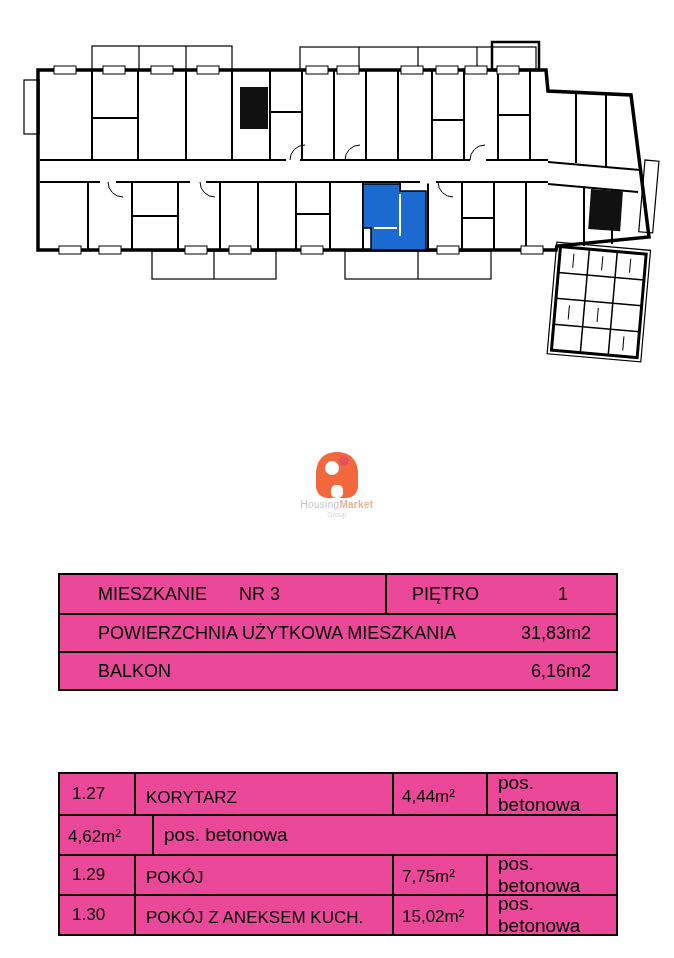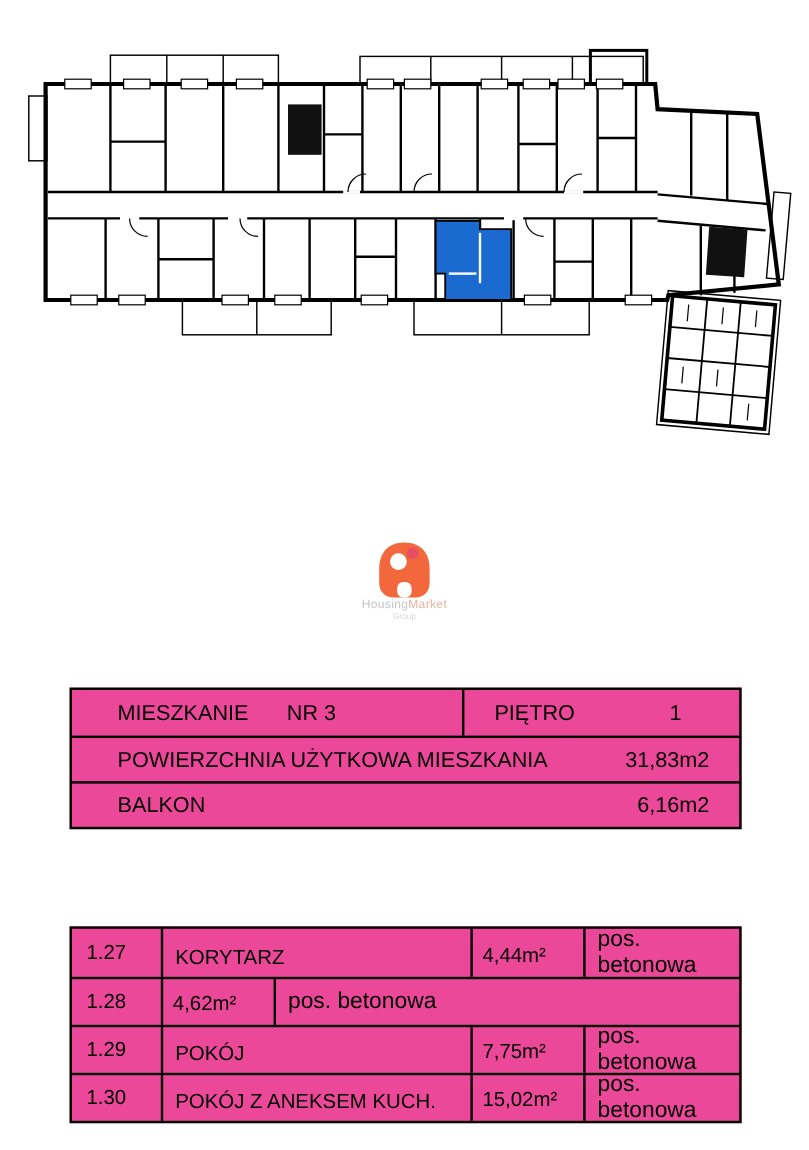--- a/index.html
+++ b/index.html
@@ -10,21 +10,21 @@
   }
   .page { position:absolute; left:0; top:0; width:674px; height:958px; background:#fff; overflow:hidden; }
 
   .plan { position:absolute; left:0; top:0; width:674px; height:430px; }
   .plan svg { display:block; }
 
   .logo { position:absolute; left:0; top:448px; width:674px; text-align:center; }
   .logo svg { display:block; margin:0 auto; }
   .logo-text { font-size:10px; letter-spacing:.3px; margin-top:-3px; }
   .logo-text .t1 { color:#c3c6cb; }
-  .logo-text .t2 { color:#e8b49e; }
+  .logo-text .t2 { color:#e8b49e;font-weight:bold; }
   .logo-sub { font-size:7px; color:#d4d7da; margin-top:1px; }
 
   .tbl { position:absolute; left:58px; width:560px; border:2px solid #000; background:#ec4899; }
   .tbl1 { top:573px; }
   .tbl2 { top:724px;margin-top:48px; }
 
   .t1-row { display:flex; align-items:center; height:38px; border-top:2px solid #000; font-size:18px; }
   .t1-row:first-child { border-top:none; }
   .t1-row1 { padding:0; }
   .t1-left { flex:0 0 327px; height:100%; border-right:2px solid #000; display:flex; align-items:center; padding-left:38px; }
@@ -221,21 +221,20 @@
   </div>
 
   <div class="tbl tbl2">
     <div class="t2-row">
       <div class="t2-c t2-c1">1.27</div>
       <div class="t2-c t2-c2">KORYTARZ</div>
       <div class="t2-c t2-c3">4,44m²</div>
       <div class="t2-c t2-c4">pos. betonowa</div>
     </div>
     <div class="t2-row">
-      <div class="t2-c t2-c1">1.28</div>
       <div class="t2-c t2-c3">4,62m²</div>
       <div class="t2-c t2-c4">pos. betonowa</div>
     </div>
     <div class="t2-row">
       <div class="t2-c t2-c1">1.29</div>
       <div class="t2-c t2-c2">POKÓJ</div>
       <div class="t2-c t2-c3">7,75m²</div>
       <div class="t2-c t2-c4">pos. betonowa</div>
     </div>
     <div class="t2-row">

